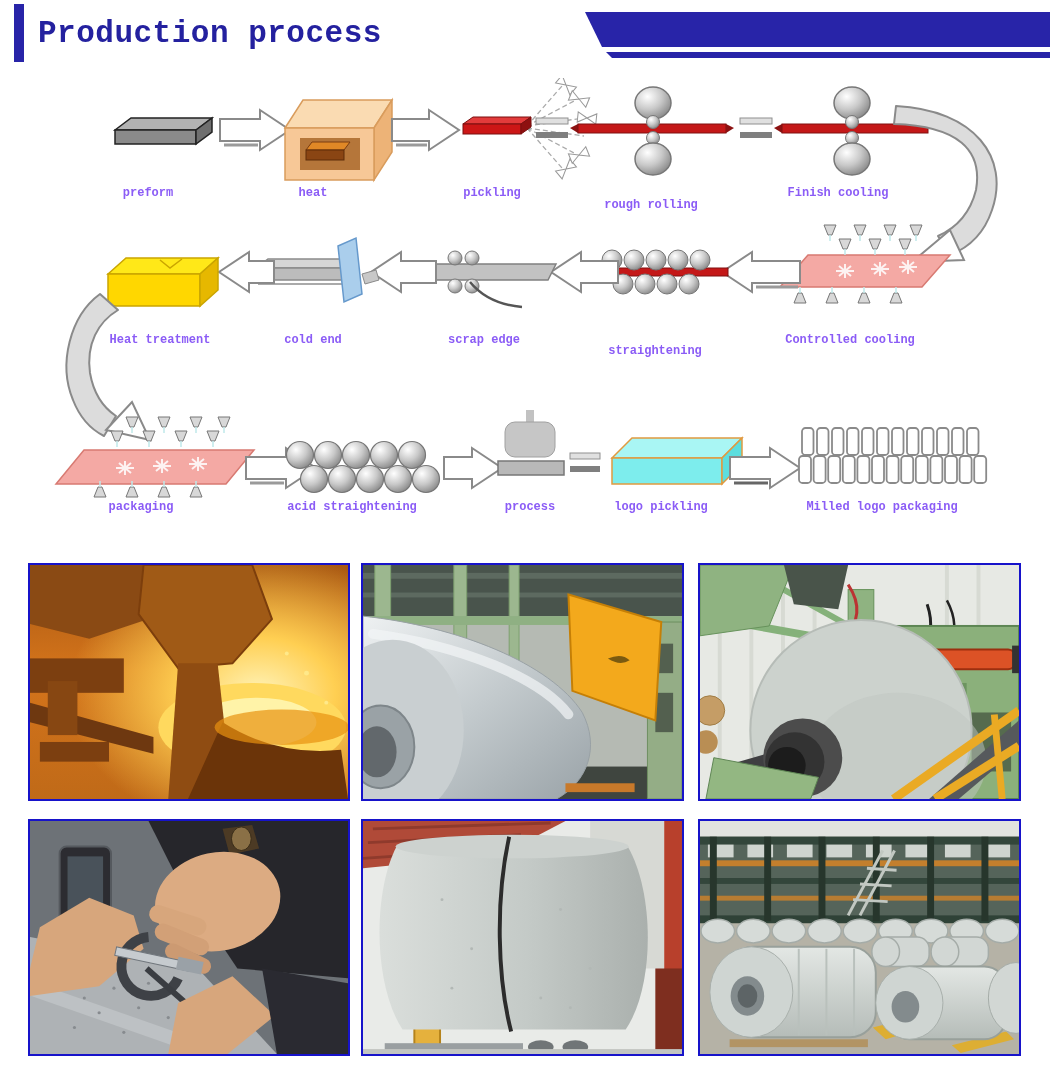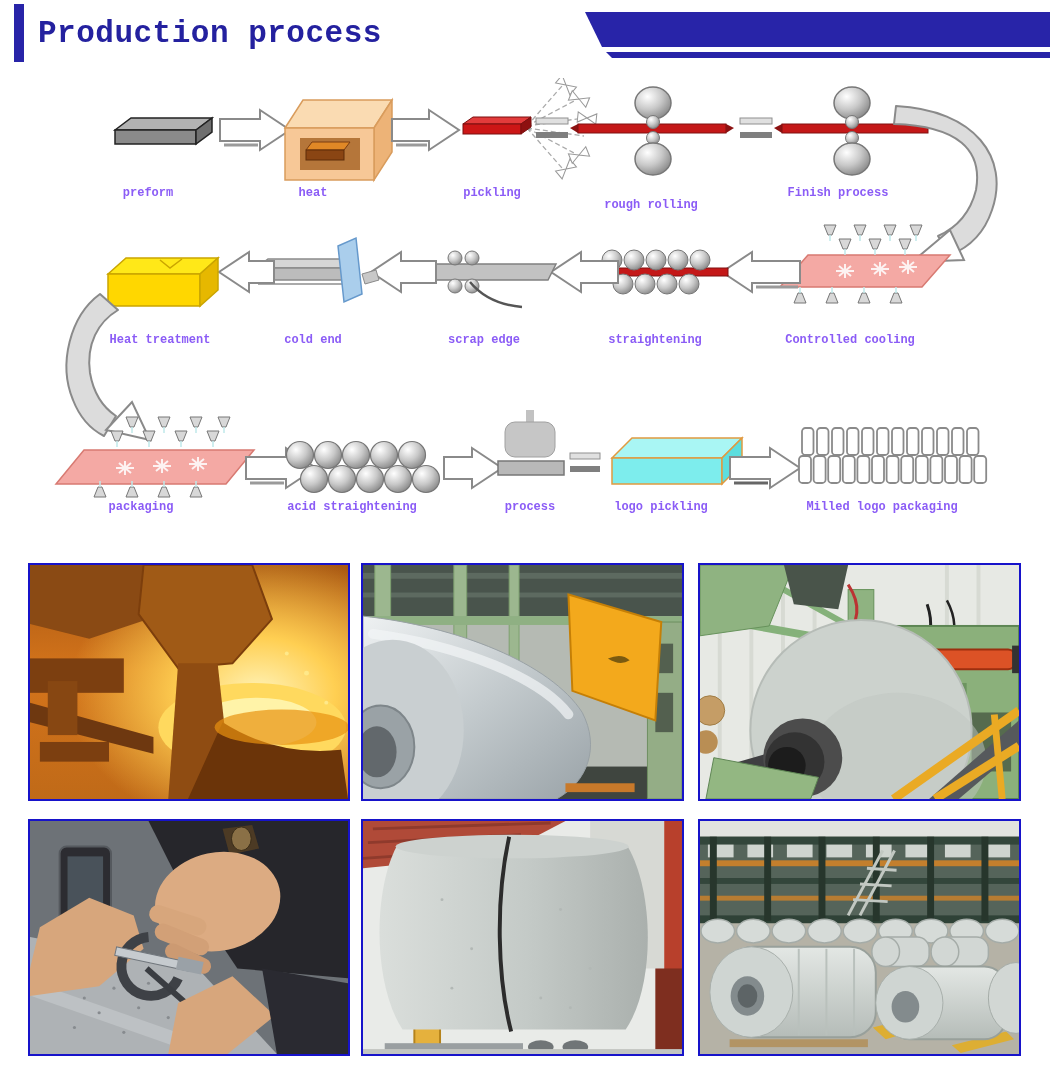--- a/index.html
+++ b/index.html
@@ -286,26 +286,26 @@
         <rect x="945" y="378" width="12" height="27" rx="3.5"></rect>
           <rect x="959.6" y="378" width="12" height="27" rx="3.5"></rect>
         <rect x="974.2" y="378" width="12" height="27" rx="3.5"></rect>
       </g>
     </svg>
 
     <div class="plabel" style="left:148px;top:108px">preform</div>
     <div class="plabel" style="left:313px;top:108px">heat</div>
     <div class="plabel" style="left:492px;top:108px">pickling</div>
     <div class="plabel" style="left:651px;top:120px">rough rolling</div>
-    <div class="plabel" style="left:838px;top:108px">Finish process</div>
+    <div class="plabel" style="left:838px;top:108px">Finish cooling</div>
 
     <div class="plabel" style="left:160px;top:255px">Heat treatment</div>
     <div class="plabel" style="left:313px;top:255px">cold end</div>
     <div class="plabel" style="left:484px;top:255px">scrap edge</div>
-    <div class="plabel" style="left:655px;top:255px">straightening</div>
+    <div class="plabel" style="left:655px;top:266px">straightening</div>
     <div class="plabel" style="left:850px;top:255px">Controlled cooling</div>
 
     <div class="plabel" style="left:141px;top:422px">packaging</div>
     <div class="plabel" style="left:352px;top:422px">acid straightening</div>
     <div class="plabel" style="left:530px;top:422px">process</div>
     <div class="plabel" style="left:661px;top:422px">logo pickling</div>
     <div class="plabel" style="left:882px;top:422px">Milled logo packaging</div>
   </div>
 
   <div class="photo" style="left:28px;top:563px;width:322px;height:238px">

